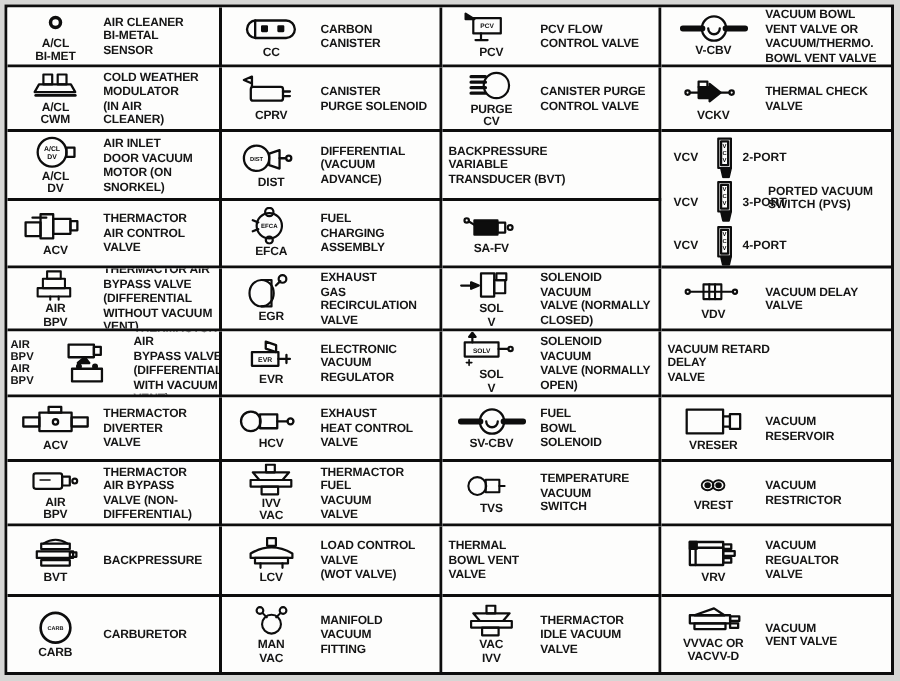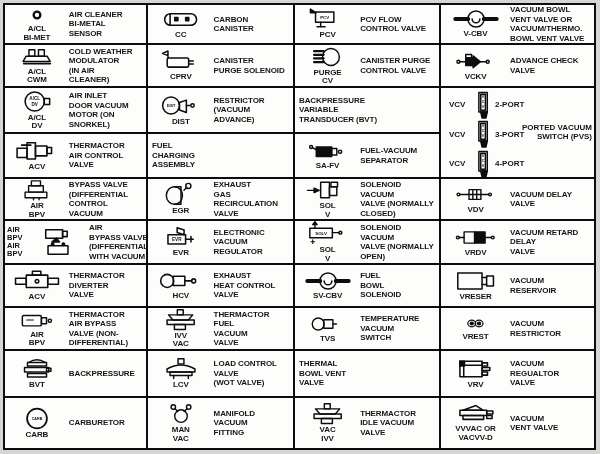--- a/index.html
+++ b/index.html
@@ -47,21 +47,21 @@
   
   .cell.pvs{display:block;position:relative;padding:2px 2px;}
   .pvs-row{display:flex;align-items:center;height:29.5px;}
   .pvs-abbr{
     width:26px;text-align:left;padding-left:6px;font-weight:bold;
     font-size:8px;color:#151515;
   }
   .pvs-icon{line-height:0;margin:0 4px 0 2px;}
   .pvs-port{font-weight:bold;font-size:8px;color:#151515;}
   .pvs-desc{
-    position:absolute;right:2px;top:50%;transform:translateY(-54%);width:80px;text-align:right;
+    position:absolute;right:2px;top:50%;transform:translateY(-54%);width:80px;
   }
   .pvs-desc span{
     display:block;font-weight:bold;font-size:8px;line-height:9.5px;color:#151515;
   }
   .icon{line-height:0;display:block;}
 </style>
 </head>
 <body>
 
 <div id="grid">
@@ -160,21 +160,21 @@
           </svg></span>
         <div class="abbr">
           <span>AIR</span>
           <span>BPV</span>
         </div>
       </div>
       <div class="desc">
         <span>THERMACTOR AIR</span>
         <span>BYPASS VALVE</span>
         <span>(DIFFERENTIAL</span>
-        <span>CONTROL VACUUM</span>
+        <span>WITHOUT VACUUM</span>
         <span>VENT)</span>
       </div>
     </div>
     <div class="cell abbr-left" style="grid-area: 6 / 1;">
       <div class="leftabbr">
         <span>AIR</span>
         <span>BPV</span>
         <span>AIR</span>
         <span>BPV</span>
       </div>
@@ -321,26 +321,40 @@
               <path d="M28 11 l9 -3 v16 l-9 -3 z"></path>
               <path d="M37 15 h5"></path>
               <circle cx="45" cy="15" r="2.2"></circle>
             </g>
           </svg></span>
         <div class="abbr">
           <span>DIST</span>
         </div>
       </div>
       <div class="desc">
-        <span>RESTRICTOR</span>
+        <span>DIFFERENTIAL</span>
         <span>(VACUUM</span>
         <span>ADVANCE)</span>
       </div>
     </div>
     <div class="cell" style="grid-area: 4 / 2;">
+      <div class="sym">
+        <span class="icon"><svg xmlns="http://www.w3.org/2000/svg" width="44" height="25" viewBox="0 0 60 34">
+            <g stroke="#0d0d0d" stroke-width="2" fill="none" stroke-linejoin="round" stroke-linecap="round">
+              <circle cx="28" cy="17" r="11.5"></circle>
+              <circle cx="28" cy="4.5" r="3.8"></circle>
+              <circle cx="28" cy="30" r="3.2"></circle>
+              <path d="M13 12 l5 2 M13 22 l5 -2"></path>
+              <text x="28" y="19" font-size="5.5" font-weight="bold" font-family="Liberation Sans,sans-serif" text-anchor="middle" fill="#0d0d0d" stroke="none">EFCA</text>
+            </g>
+          </svg></span>
+        <div class="abbr">
+          <span>EFCA</span>
+        </div>
+      </div>
       <div class="desc">
         <span>FUEL</span>
         <span>CHARGING</span>
         <span>ASSEMBLY</span>
       </div>
     </div>
     <div class="cell" style="grid-area: 5 / 2;">
       <div class="sym">
         <span class="icon"><svg xmlns="http://www.w3.org/2000/svg" width="44" height="24" viewBox="0 0 60 32">
             <g stroke="#0d0d0d" stroke-width="2" fill="none" stroke-linejoin="round" stroke-linecap="round">
@@ -515,24 +529,20 @@
               <circle cx="7" cy="8" r="2"></circle>
               <path d="M9 9 l5 3"></path>
               <rect x="14" y="8" width="21" height="13" fill="#0d0d0d"></rect>
               <rect x="35" y="10" width="7" height="9"></rect>
               <circle cx="46.5" cy="14.5" r="2.2"></circle>
             </g>
           </svg></span>
         <div class="abbr">
           <span>SA-FV</span>
         </div>
-      </div>
-      <div class="desc">
-        <span>FUEL-VACUUM</span>
-        <span>SEPARATOR</span>
       </div>
     </div>
     <div class="cell" style="grid-area: 5 / 3;">
       <div class="sym">
         <span class="icon"><svg xmlns="http://www.w3.org/2000/svg" width="44" height="22" viewBox="0 0 60 29">
             <g stroke="#0d0d0d" stroke-width="2" fill="none" stroke-linejoin="round" stroke-linecap="round">
               <path d="M2 15 h10"></path>
               <path d="M11 12 l7 3 -7 3 z" fill="#0d0d0d"></path>
               <rect x="20" y="4" width="12" height="21"></rect>
               <rect x="32" y="10" width="10" height="12"></rect>
@@ -670,21 +680,21 @@
               <path d="M16 11 h10 v-3 l10 8 -10 8 v-3 h-10 z" fill="#0d0d0d"></path>
               <path d="M36 16 h8"></path>
               <circle cx="46" cy="16" r="2"></circle>
             </g>
           </svg></span>
         <div class="abbr">
           <span>VCKV</span>
         </div>
       </div>
       <div class="desc">
-        <span>ADVANCE CHECK</span>
+        <span>THERMAL CHECK</span>
         <span>VALVE</span>
       </div>
     </div>
     <div class="cell last-col pvs" style="grid-area: 3 / 4 / span 2;">
       <div>
         <div class="pvs-row">
           <span class="pvs-abbr">VCV</span>
           <span class="pvs-icon"><svg xmlns="http://www.w3.org/2000/svg" width="14" height="28" viewBox="0 0 14 30">
               <g stroke="#0d0d0d" stroke-width="1.6" fill="none" stroke-linejoin="round">
                 <rect x="1.5" y="1.5" width="9" height="21"></rect>
@@ -746,35 +756,20 @@
         <div class="abbr">
           <span>VDV</span>
         </div>
       </div>
       <div class="desc">
         <span>VACUUM DELAY</span>
         <span>VALVE</span>
       </div>
     </div>
     <div class="cell last-col" style="grid-area: 6 / 4;">
-      <div class="sym">
-        <span class="icon"><svg xmlns="http://www.w3.org/2000/svg" width="48" height="21" viewBox="0 0 60 30">
-            <g stroke="#0d0d0d" stroke-width="2" fill="none" stroke-linejoin="round" stroke-linecap="round">
-              <circle cx="4" cy="15" r="2"></circle>
-              <path d="M6 15 h7"></path>
-              <rect x="13" y="7" width="15" height="16"></rect>
-              <rect x="28" y="7" width="15" height="16" fill="#0d0d0d"></rect>
-              <path d="M43 15 h9"></path>
-              <circle cx="54" cy="15" r="2"></circle>
-            </g>
-          </svg></span>
-        <div class="abbr">
-          <span>VRDV</span>
-        </div>
-      </div>
       <div class="desc">
         <span>VACUUM RETARD</span>
         <span>DELAY</span>
         <span>VALVE</span>
       </div>
     </div>
     <div class="cell last-col" style="grid-area: 7 / 4;">
       <div class="sym">
         <span class="icon"><svg xmlns="http://www.w3.org/2000/svg" width="48" height="22" viewBox="0 0 60 29">
             <g stroke="#0d0d0d" stroke-width="2" fill="none" stroke-linejoin="round" stroke-linecap="round">

